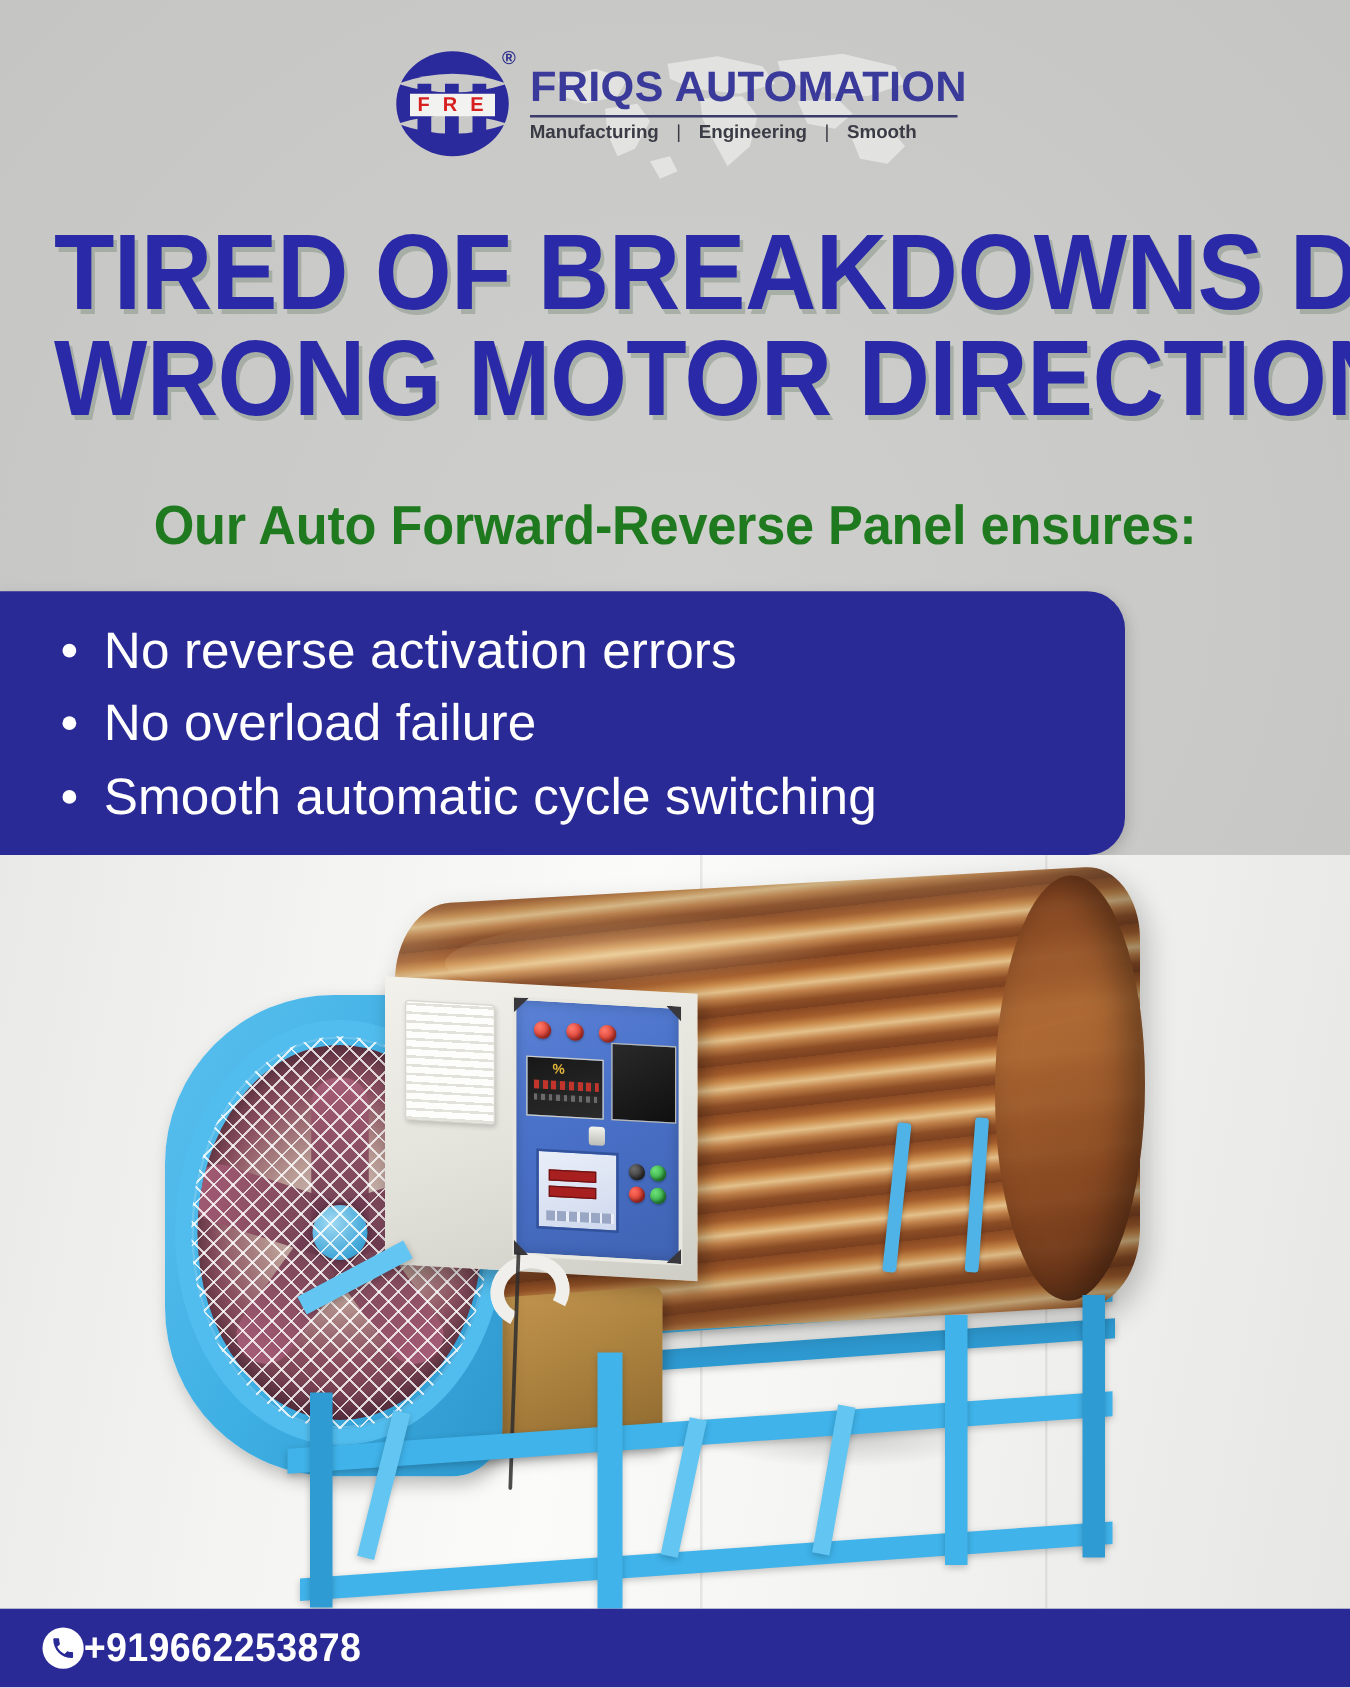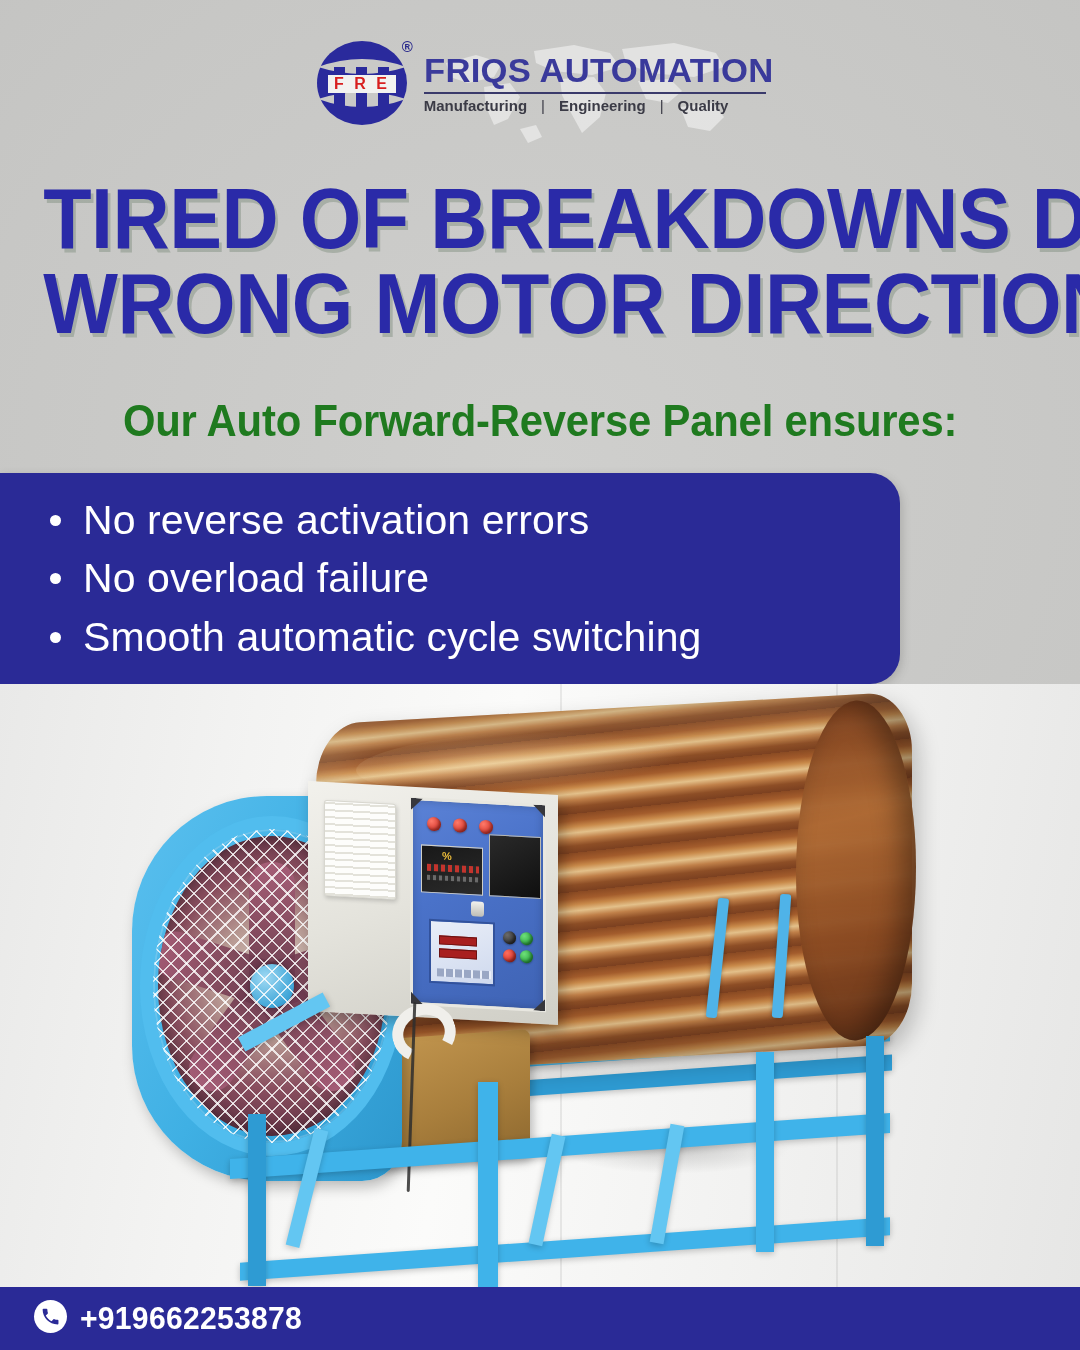--- a/index.html
+++ b/index.html
@@ -270,21 +270,21 @@
     background:radial-gradient(ellipse, rgba(120,120,120,.32), rgba(120,120,120,0) 70%);
     border-radius:50%;
   }
 
   
   #footer{
     position:absolute; left:0; top:1287px; width:1080px; height:63px;
     background:#2a2a96;
     display:flex; align-items:center;
   }
-  .fitem{ display:flex; align-items:flex-start; gap:13px; }
+  .fitem{ display:flex; align-items:center; }
   #footer .f-phone{ margin-left:34px; }
   #footer .f-web{ margin-left:240px; }
   .ficon{
     width:33px; height:33px; border-radius:50%; background:#fff;
     display:flex; align-items:center; justify-content:center; flex:0 0 33px;
   }
   .ficon svg{ display:block; }
   .ftext{
     color:#fff; font-size:32px; font-weight:700; letter-spacing:.3px;
     transform:scaleX(.94); transform-origin:left center; white-space:nowrap;
@@ -326,21 +326,21 @@
       </svg>
 
       <div class="wordmark">
         <div class="wm-line1">FRIQS AUTOMATION</div>
         <div class="wm-rule"></div>
         <div class="wm-tag">
           <span>Manufacturing</span>
           <span class="sep">|</span>
           <span>Engineering</span>
           <span class="sep">|</span>
-          <span>Quality</span>
+          <span>Smooth</span>
         </div>
       </div>
 
     </div>
   </div>
 
   <div id="headline">
     <span class="hl-line">TIRED OF BREAKDOWNS DUE TO</span>
     <span class="hl-line">WRONG MOTOR DIRECTION?</span>
   </div>

